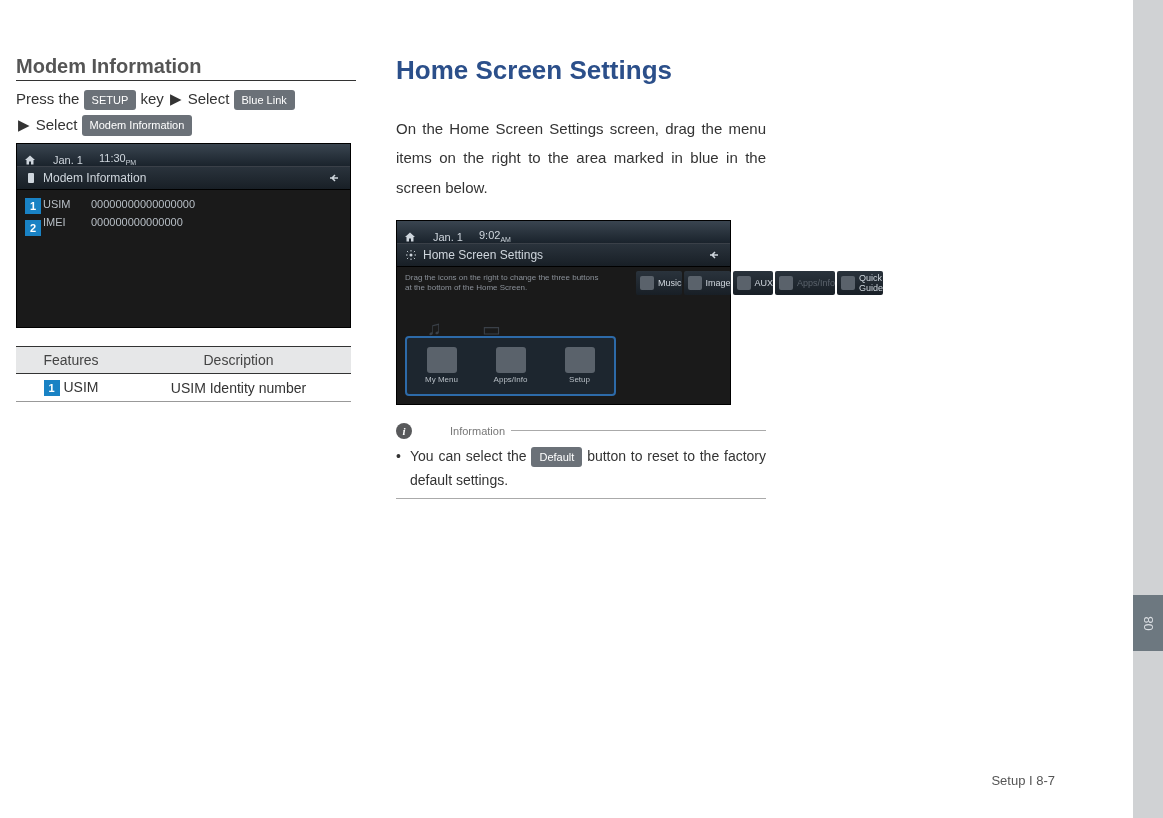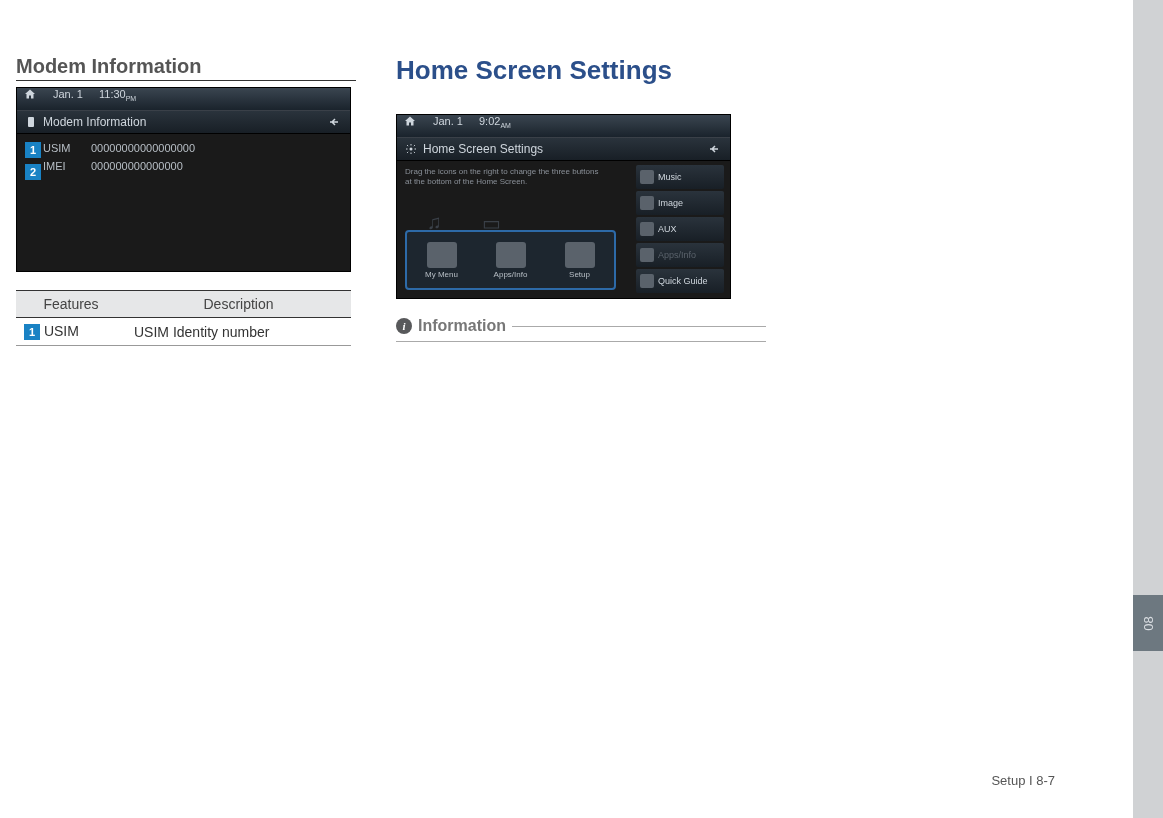--- a/index.html
+++ b/index.html
@@ -56,21 +56,21 @@
     height: 185px;
     margin: 6px 0 18px 0;
     position: relative;
     background: #1a1a1a;
     border: 1px solid #000;
   }
   .ss-statusbar {
     height: 22px;
     background: linear-gradient(#3a4550, #1a232c);
     display: flex;
-    align-items: flex-start;
+    align-items: flex-end;
     color: #cfd6dd;
     font-size: 11px;
     padding: 0 6px;
     gap: 16px;
   }
   .ss-titlebar {
     height: 24px;
     background: linear-gradient(#2a333c, #181f26);
     display: flex;
     align-items: center;
@@ -126,20 +126,21 @@
     font-weight: normal;
     color: #444;
     padding: 5px 8px;
     border-top: 1px solid #333;
     border-bottom: 1px solid #333;
   }
   .feat-table td {
     padding: 5px 8px;
     border-bottom: 1px solid #999;
     color: #333;
+    text-align: center;
   }
   .feat-table .feat-cell {
     white-space: nowrap;
   }
   .right-title {
     font-size: 26px;
     color: #2b4f8a;
     font-weight: bold;
     margin-bottom: 28px;
     font-family: "Trebuchet MS", Arial, sans-serif;
@@ -205,21 +206,21 @@
     font-size: 20px;
     display: flex;
     gap: 40px;
   }
   .ss2-sidebar {
     position: absolute;
     right: 6px;
     top: 4px;
     width: 88px;
     display: flex;
-    flex-direction: column;
+    flex-direction: row;
     gap: 2px;
   }
   .ss2-sideitem {
     height: 24px;
     background: linear-gradient(#2a333c, #181f26);
     border-radius: 2px;
     color: #cfd6dd;
     font-size: 9px;
     display: flex;
     align-items: center;
@@ -249,23 +250,24 @@
     color: #fff;
     font-style: italic;
     font-weight: bold;
     font-family: Georgia, serif;
     font-size: 11px;
     display: inline-flex;
     align-items: center;
     justify-content: center;
   }
   .info-label {
-    font-weight: bold;
+    font-weight: normal;
     color: #777;
-    font-size: 16px;
+    font-size: 11px;
+    margin-left: 32px;
   }
   .info-rule {
     flex: 1;
     height: 1px;
     background: #aaa;
   }
   .info-bullet {
     font-size: 14px;
     line-height: 1.7;
     padding-left: 14px;
@@ -332,20 +334,32 @@
 <div class="side-tab"></div>
 <div class="side-tab-active">
     <span>08</span>
   </div>
 
 <div class="page-content">
 
   <div class="col-left">
     <div class="section-title">Modem Information</div>
 
+    <div class="instr-line">
+      <span>Press the</span>
+      <span class="key-btn">SETUP</span>
+      <span>key</span>
+      <span class="arrow">▶</span>
+      <span>Select</span>
+      <span class="key-btn">Blue Link</span>
+      <br>
+      <span class="arrow">▶</span>
+      <span>Select</span>
+      <span class="key-btn">Modem Information</span>
+    </div>
 
     <div class="screenshot">
       <div class="num-badge-outside" style="top:54px;">1</div>
       <div class="num-badge-outside" style="top:76px;">2</div>
       <div class="ss-statusbar">
         <span class="home-icon">
           <svg viewBox="0 0 24 24" width="14" height="12" fill="#cfd6dd">
               <path d="M12 3l10 9h-3v9h-5v-6h-4v6H5v-9H2z"></path>
             </svg>
         </span>
@@ -392,20 +406,21 @@
           </td>
           <td>USIM Identity number</td>
         </tr>
       </tbody>
     </table>
   </div>
 
   <div class="col-right">
     <div class="right-title">Home Screen Settings</div>
 
+    <div class="body-text">On the Home Screen Settings screen, drag the menu items on the right to the area marked in blue in the screen below.</div>
 
     <div class="screenshot2">
       <div class="ss-statusbar">
         <span class="home-icon">
           <svg viewBox="0 0 24 24" width="14" height="12" fill="#cfd6dd">
               <path d="M12 3l10 9h-3v9h-5v-6h-4v6H5v-9H2z"></path>
             </svg>
         </span>
         <span>Jan. 1</span>
         <span><span>9:02</span><sub style="font-size:7px;">AM</sub></span>
@@ -443,18 +458,23 @@
           <div class="ss2-sideitem">Quick Guide</div>
         </div>
       </div>
     </div>
 
     <div class="info-heading">
       <span class="info-icon">i</span>
       <span class="info-label">Information</span>
       <div class="info-rule"></div>
     </div>
+    <div class="info-bullet">
+      <span>You can select the</span>
+      <span class="key-btn">Default</span>
+      <span>button to reset to the factory default settings.</span>
+    </div>
     <div class="info-bottom-rule"></div>
   </div>
 
 </div>
 
 <div class="page-footer">Setup I 8-7</div>
 
 </body></html>

